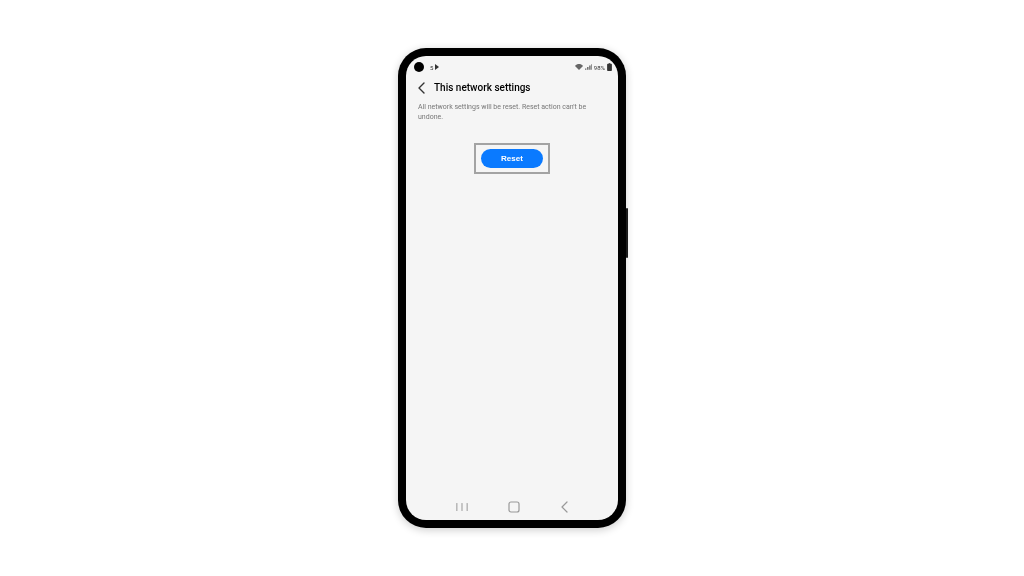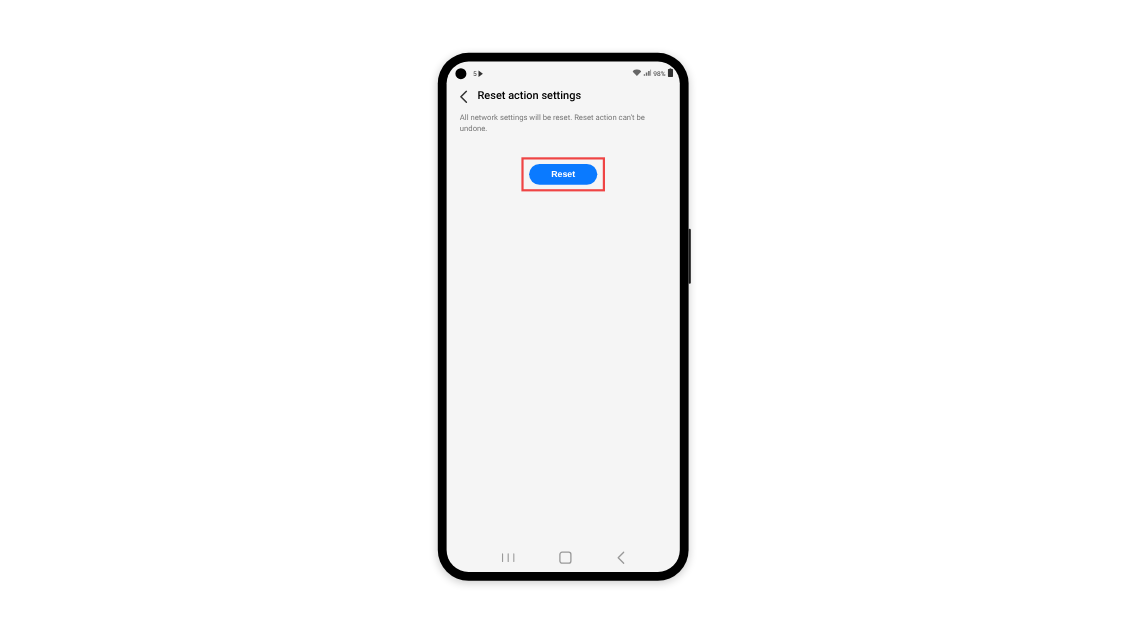--- a/index.html
+++ b/index.html
@@ -95,21 +95,21 @@
       color: #777;
       padding: 4px 12px 10px 12px;
       line-height: 1.4;
     }
     .action-area {
       display: flex;
       justify-content: center;
       margin-top: 10px;
     }
     .highlight-box {
-      border: 2px solid #ef4444;
+      border: 2px solid #a3a3a3;
       padding: 4px 5px;
       display: inline-flex;
       justify-content: flex-start;
     }
     .reset-btn {
       background: #0a7aff;
       color: #fff;
       border: none;
       border-radius: 14px;
       padding: 5px 20px;
@@ -175,21 +175,21 @@
         </span>
       </div>
     </div>
 
     <div class="header">
       <div class="back-chevron">
         <svg width="8" height="12" viewBox="0 0 8 12">
             <path d="M7 1L2 6l5 5" stroke="#333" stroke-width="1.4" fill="none" stroke-linecap="round" stroke-linejoin="round"></path>
           </svg>
       </div>
-      <div class="page-title">Reset action settings</div>
+      <div class="page-title">This network settings</div>
     </div>
 
     <div class="content">
       <div class="description">All network settings will be reset. Reset action can't be undone.</div>
       <div class="action-area">
         <div class="highlight-box">
           <button class="reset-btn">Reset</button>
         </div>
       </div>
     </div>

